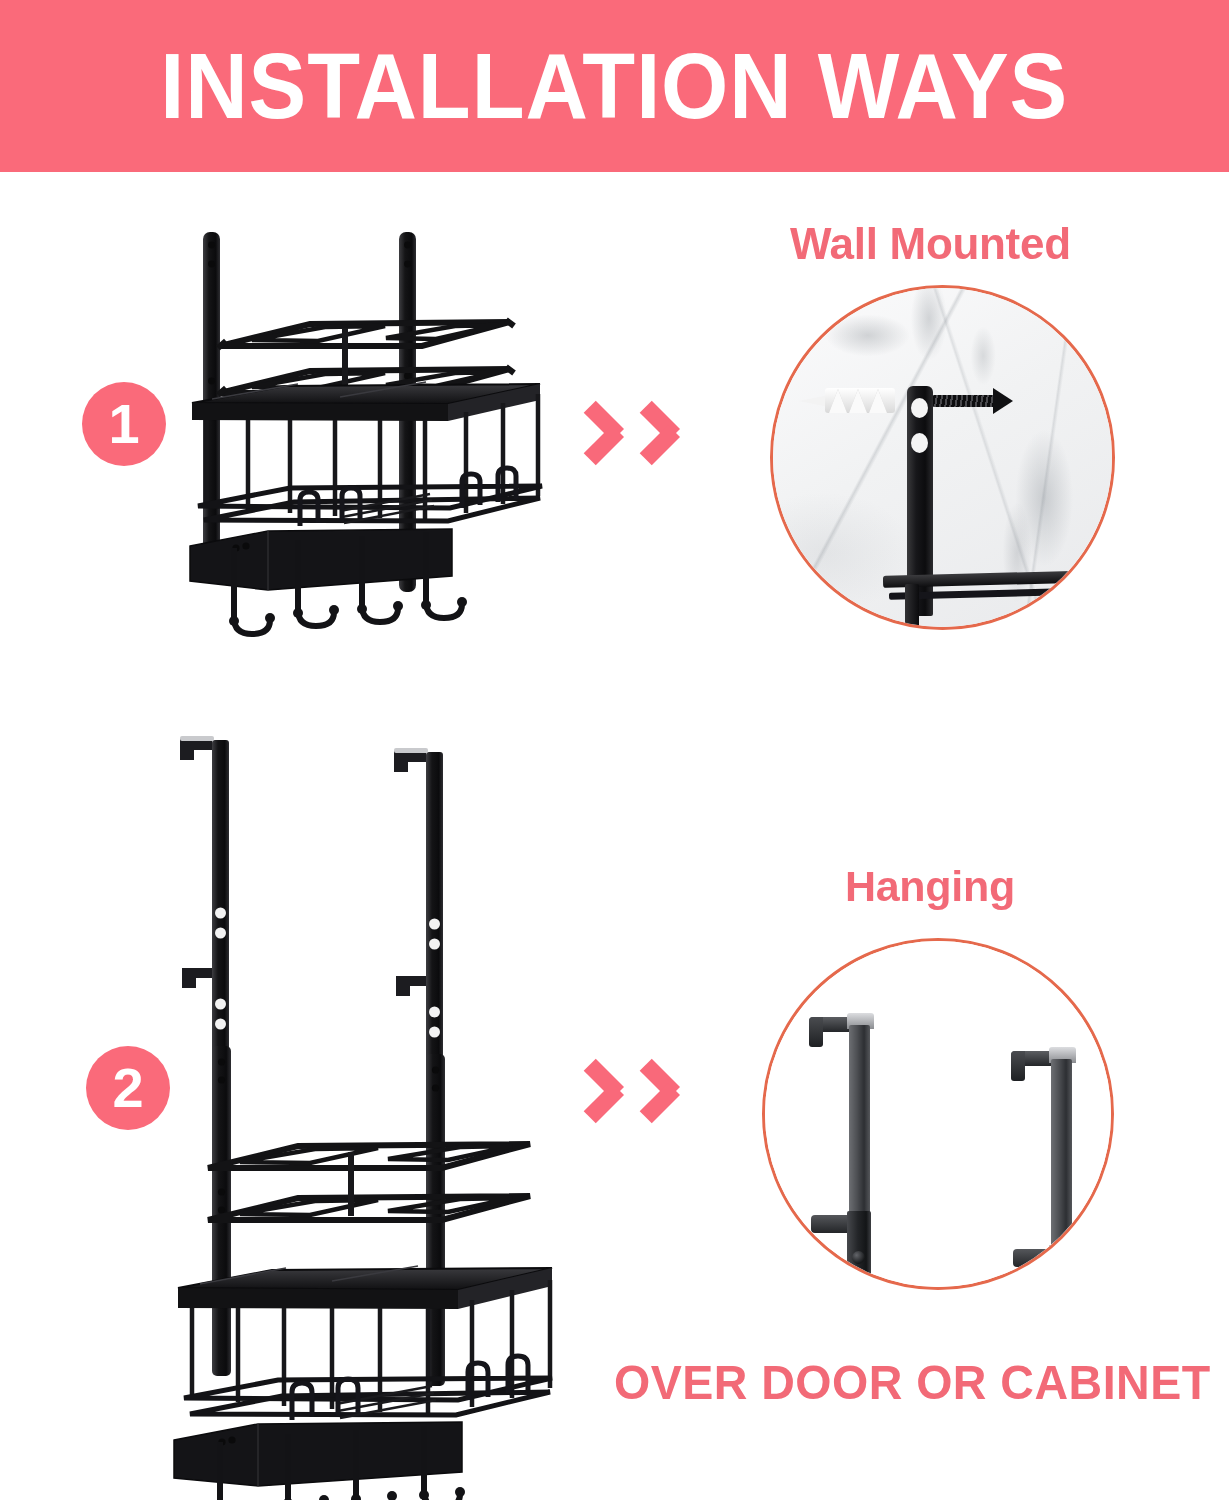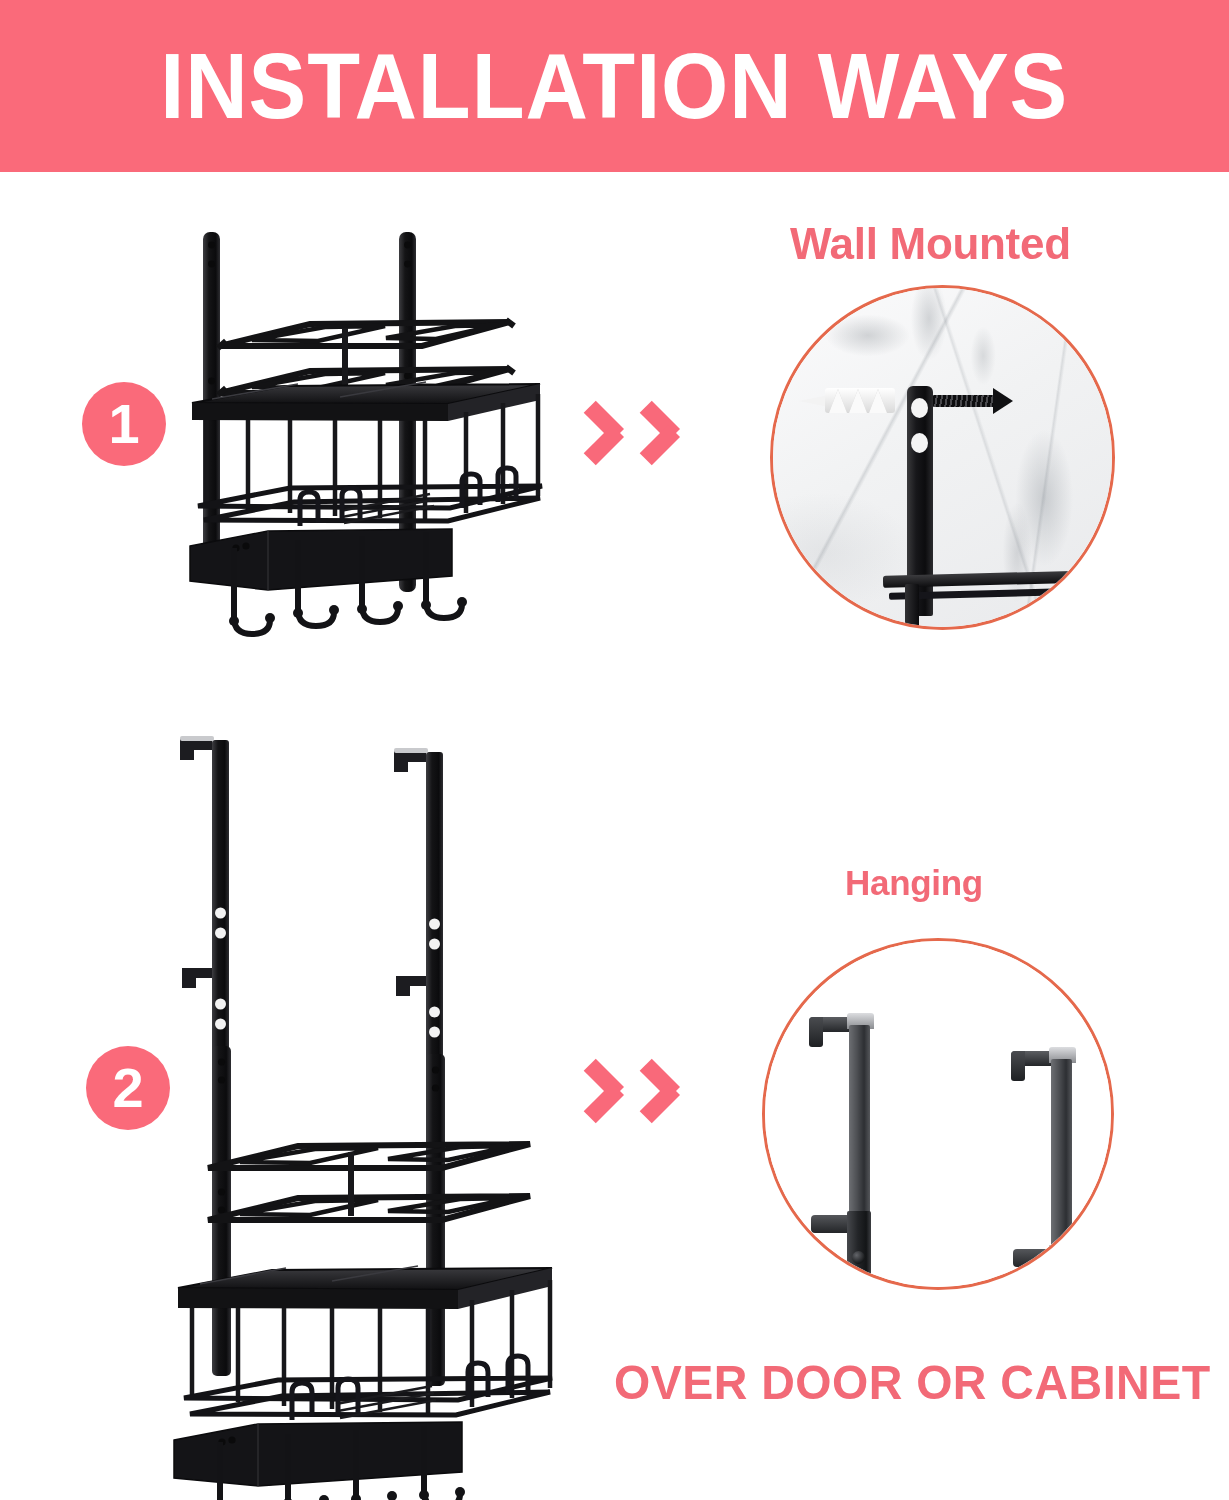--- a/index.html
+++ b/index.html
@@ -96,21 +96,21 @@
     line-height: 1;
     white-space: nowrap;
   }
   #lbl-wall {
     left: 790px; top: 222px;
     font-size: 44px;
     letter-spacing: -0.3px;
   }
   #lbl-hanging {
     left: 845px; top: 865px;
-    font-size: 35px;
+    font-size: 43px;
     letter-spacing: -0.3px;
   }
   #lbl-overdoor {
     left: 614px; top: 1358px;
     font-family: "Liberation Sans Narrow", "Liberation Sans", sans-serif;
     font-size: 49px;
     letter-spacing: 0.5px;
     transform: scaleX(0.95);
     transform-origin: left center;
   }

